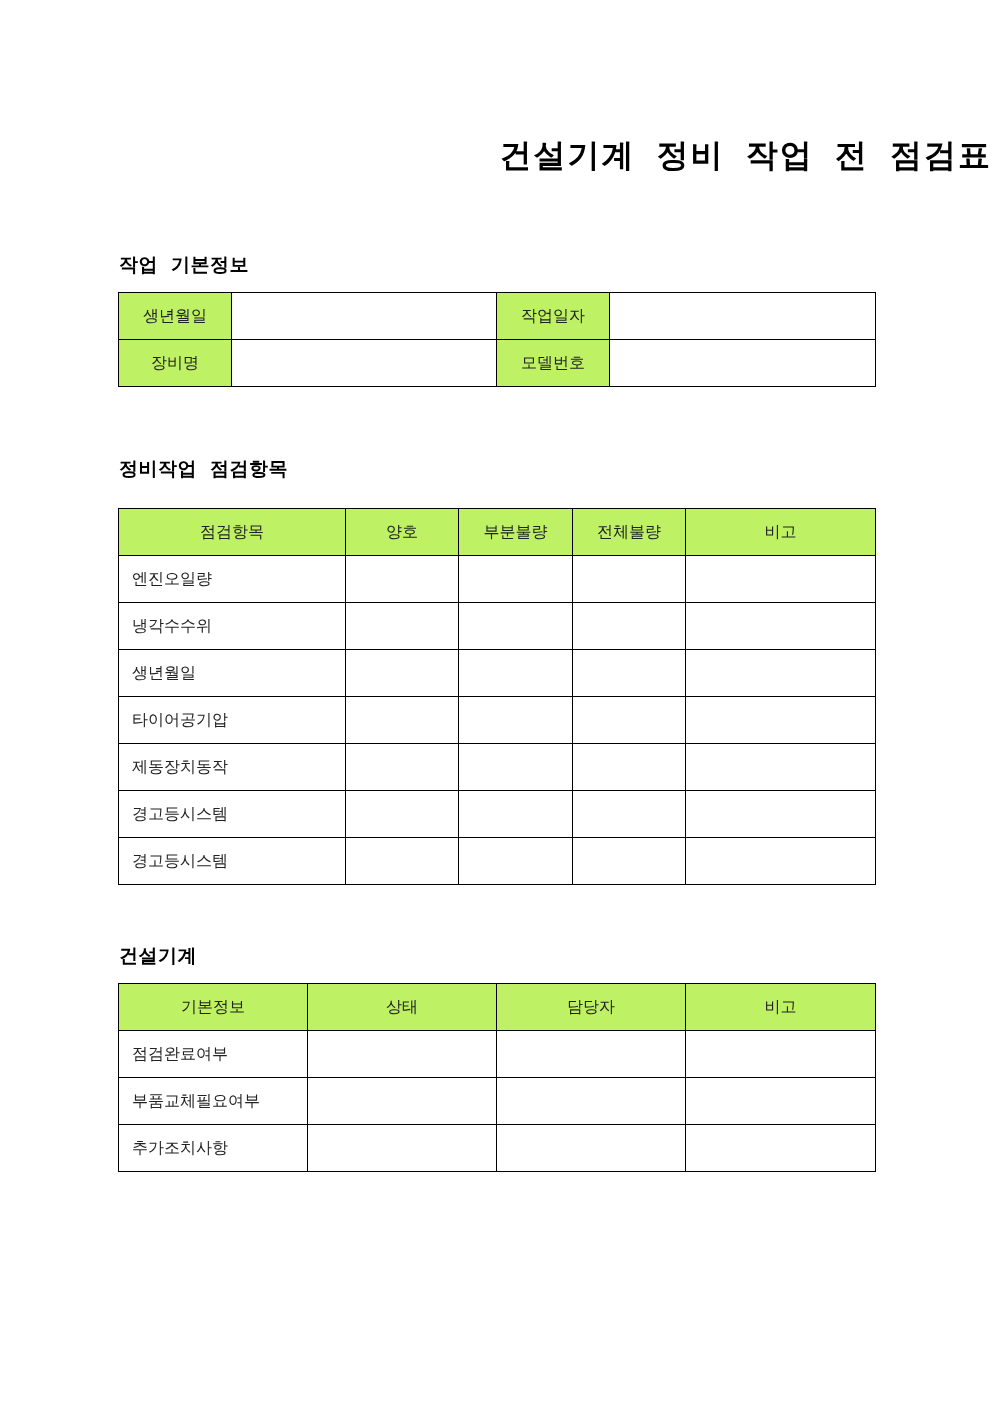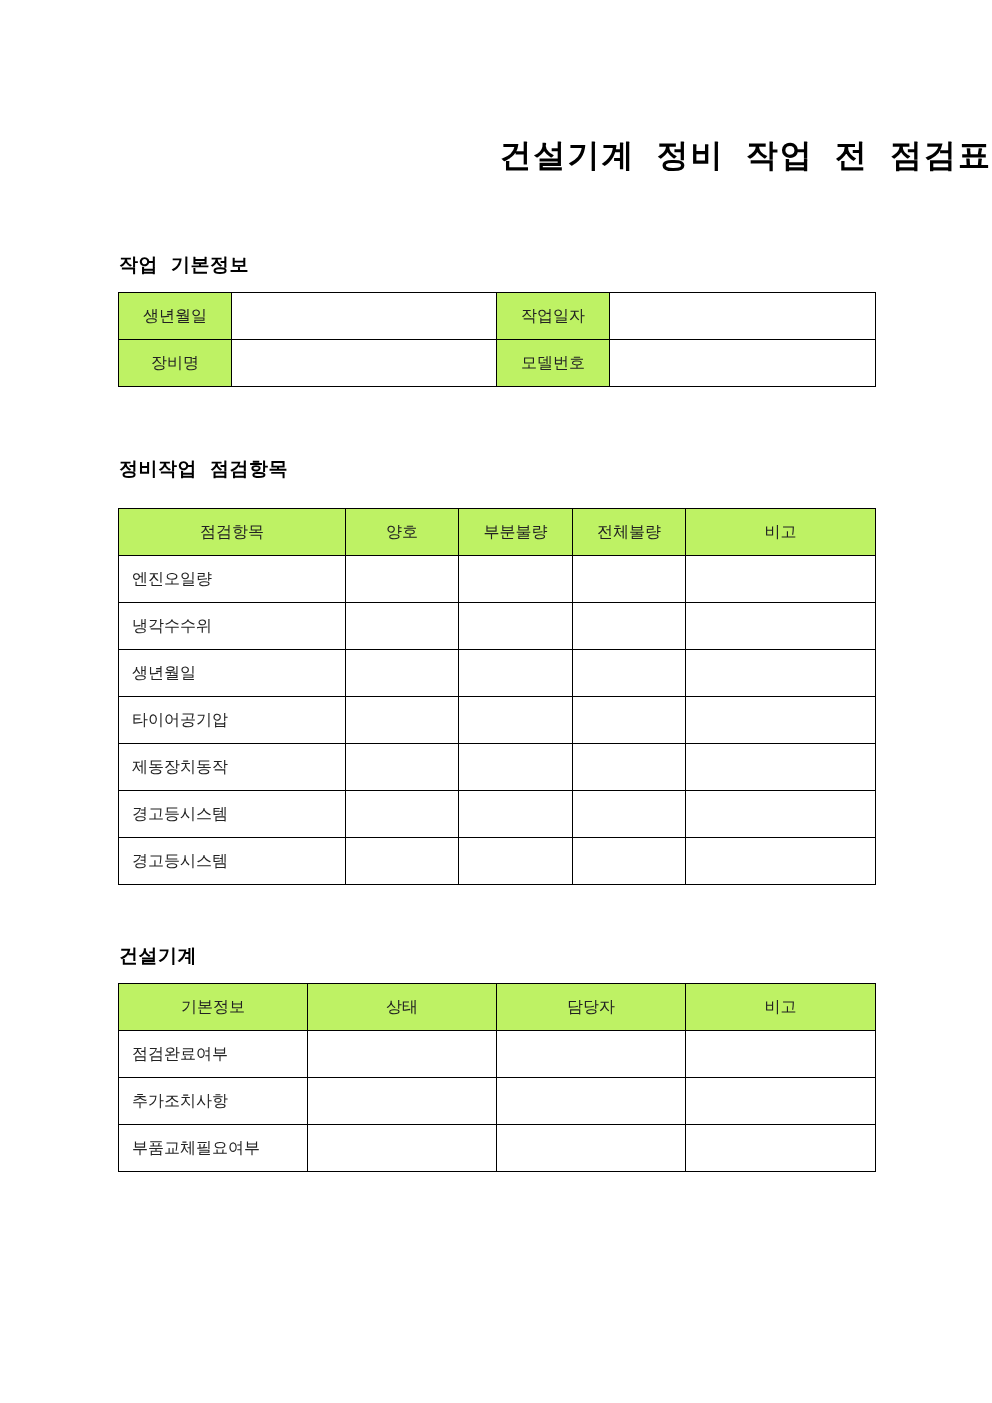--- a/index.html
+++ b/index.html
@@ -142,25 +142,25 @@
     <th class="hd">담당자</th>
     <th class="hd">비고</th>
   </tr>
   <tr>
     <td class="lbl">점검완료여부</td>
     <td class="cell"></td>
     <td class="cell"></td>
     <td class="cell"></td>
   </tr>
   <tr>
-    <td class="lbl">추가조치사항</td>
+    <td class="lbl">부품교체필요여부</td>
     <td class="cell"></td>
     <td class="cell"></td>
     <td class="cell"></td>
   </tr>
   <tr>
-    <td class="lbl">부품교체필요여부</td>
+    <td class="lbl">추가조치사항</td>
     <td class="cell"></td>
     <td class="cell"></td>
     <td class="cell"></td>
   </tr>
 </tbody>
   </table>
 
 </body></html>

